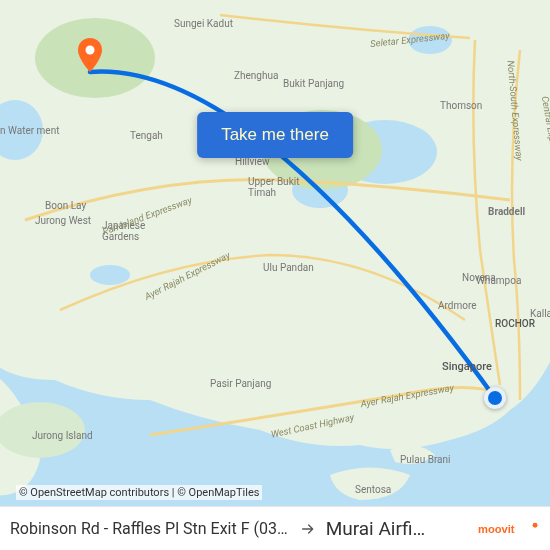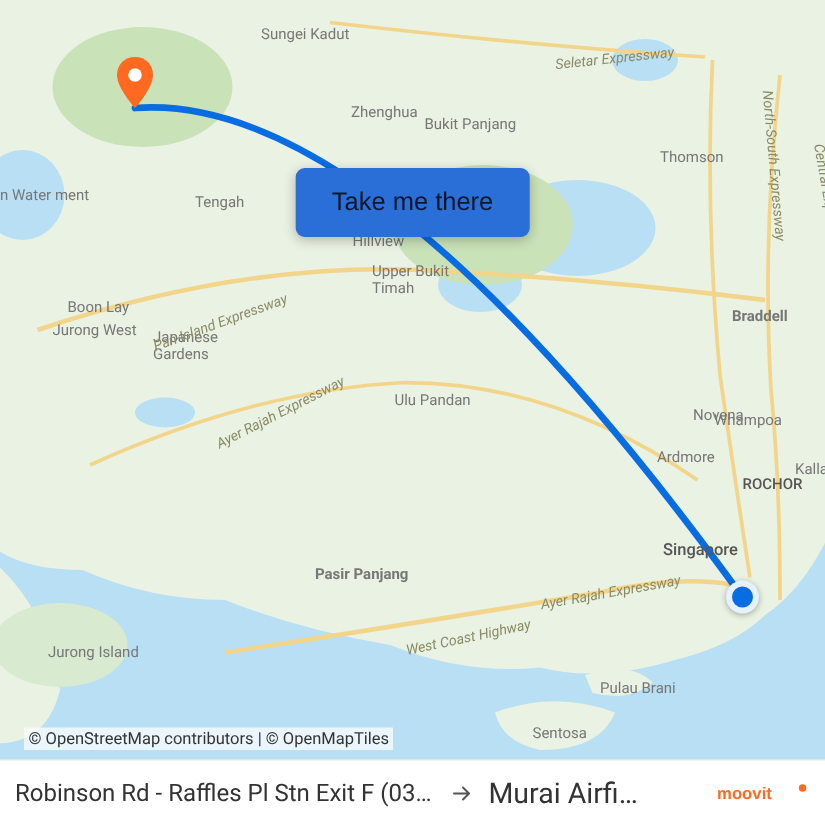--- a/index.html
+++ b/index.html
@@ -5,21 +5,21 @@
   * { margin: 0; padding: 0; box-sizing: border-box; }
   body { width: 550px; height: 550px; font-family: -apple-system, BlinkMacSystemFont, "Segoe UI", Roboto, sans-serif; position: relative; overflow: hidden; }
   .map-canvas { position: absolute; inset: 0; background: #e6f0e0; }
   .map-svg { position: absolute; inset: 0; width: 550px; height: 550px; }
   .map-label { position: absolute; font-size: 10px; color: #777; white-space: nowrap; pointer-events: none; }
   .map-label.bold { color: #555; font-weight: 500; }
   .road-label { position: absolute; font-size: 9.5px; color: #8a8a66; white-space: nowrap; pointer-events: none; font-style: italic; }
   .city-label { position: absolute; font-size: 11px; color: #555; font-weight: 500; }
   .marker-start { position: absolute; width: 22px; height: 22px; border-radius: 50%; background: #086de3; border: 4px solid rgba(255,255,255,0.9); transform: translate(-50%,-50%); box-shadow: 0 1px 4px rgba(0,0,0,.3); }
   .marker-end { position: absolute; width: 34px; height: 34px; transform: translate(-50%,-100%); }
-  .cta-button { position: absolute; left: 50%; transform: translateX(-50%); top: 112px; background: #2a6ed8; color: #0f172a; border: none; border-radius: 6px; padding: 13px 24px; font-size: 17px; font-weight: 500; box-shadow: 0 2px 8px rgba(0,0,0,.25); cursor: pointer; }
+  .cta-button { position: absolute; left: 50%; transform: translateX(-50%); top: 112px; background: #2a6ed8; color: #fef9c3; border: none; border-radius: 6px; padding: 13px 24px; font-size: 17px; font-weight: 500; box-shadow: 0 2px 8px rgba(0,0,0,.25); cursor: pointer; }
   .attribution { position: absolute; left: 16px; bottom: 50px; font-size: 11px; color: #333; background: rgba(255,255,255,.7); padding: 1px 3px; }
   .footer { position: absolute; left: 0; right: 0; bottom: 0; height: 44px; background: #fff; display: flex; align-items: center; padding: 0 10px; border-top: 1px solid #e5e5e5; }
   .footer-title { flex: 1; font-size: 16px; color: #333; display: flex; align-items: center; gap: 10px; overflow: hidden; white-space: nowrap; }
   .footer-dest { font-size: 19px; color: #333; }
   .arrow-icon { width: 16px; height: 16px; flex-shrink: 0; margin-left: 2px; }
   .moovit-logo { width: 62px; height: 22px; flex-shrink: 0; margin-left: 10px; display: flex; align-items: center; }
   .moovit-logo svg { width: 100%; height: 100%; }
 </style>
 </head>
 <body>
@@ -66,21 +66,21 @@
       <div class="map-label" style="left: 45px; top: 200px;">Boon Lay</div>
       <div class="map-label" style="left: 35px; top: 215px;">Jurong West</div>
       <div class="map-label" style="left: 102px; top: 220px; white-space: normal; width: 60px;">Japanese Gardens</div>
       <div class="map-label" style="left: 263px; top: 262px;">Ulu Pandan</div>
       <div class="map-label" style="left: 488px; top: 206px; font-weight: bold;">Braddell</div>
       <div class="map-label" style="left: 462px; top: 272px;">Novena</div>
       <div class="map-label" style="left: 476px; top: 254px; margin-top: 21px;">Whampoa</div>
       <div class="map-label" style="left: 530px; top: 308px;">Kallang</div>
       <div class="map-label bold" style="left: 495px; top: 318px;">ROCHOR</div>
       <div class="map-label" style="left: 438px; top: 300px;">Ardmore</div>
-      <div class="map-label" style="left: 210px; top: 378px; font-weight: bold;">Pasir Panjang</div>
+      <div class="map-label" style="left: 210px; top: 378px;">Pasir Panjang</div>
       <div class="map-label" style="left: 32px; top: 430px;">Jurong Island</div>
       <div class="map-label" style="left: 400px; top: 454px;">Pulau Brani</div>
       <div class="map-label" style="left: 355px; top: 484px;">Sentosa</div>
       <div class="map-label" style="left: 0px; top: 125px; white-space: normal; width: 60px;">n Water ment</div>
       <div class="road-label" style="left: 370px; top: 34px; transform: rotate(-6deg);">Seletar Expressway</div>
       <div class="road-label" style="left: 465px; top: 105px; transform: rotate(85deg);">North-South Expressway</div>
       <div class="road-label" style="left: 512px; top: 130px; transform: rotate(80deg);">Central Expressway</div>
       <div class="road-label" style="left: 100px; top: 210px; transform: rotate(-20deg);">Pan-Island Expressway</div>
       <div class="road-label" style="left: 140px; top: 270px; transform: rotate(-27deg);">Ayer Rajah Expressway</div>
       <div class="road-label" style="left: 360px; top: 390px; transform: rotate(-10deg);">Ayer Rajah Expressway</div>

